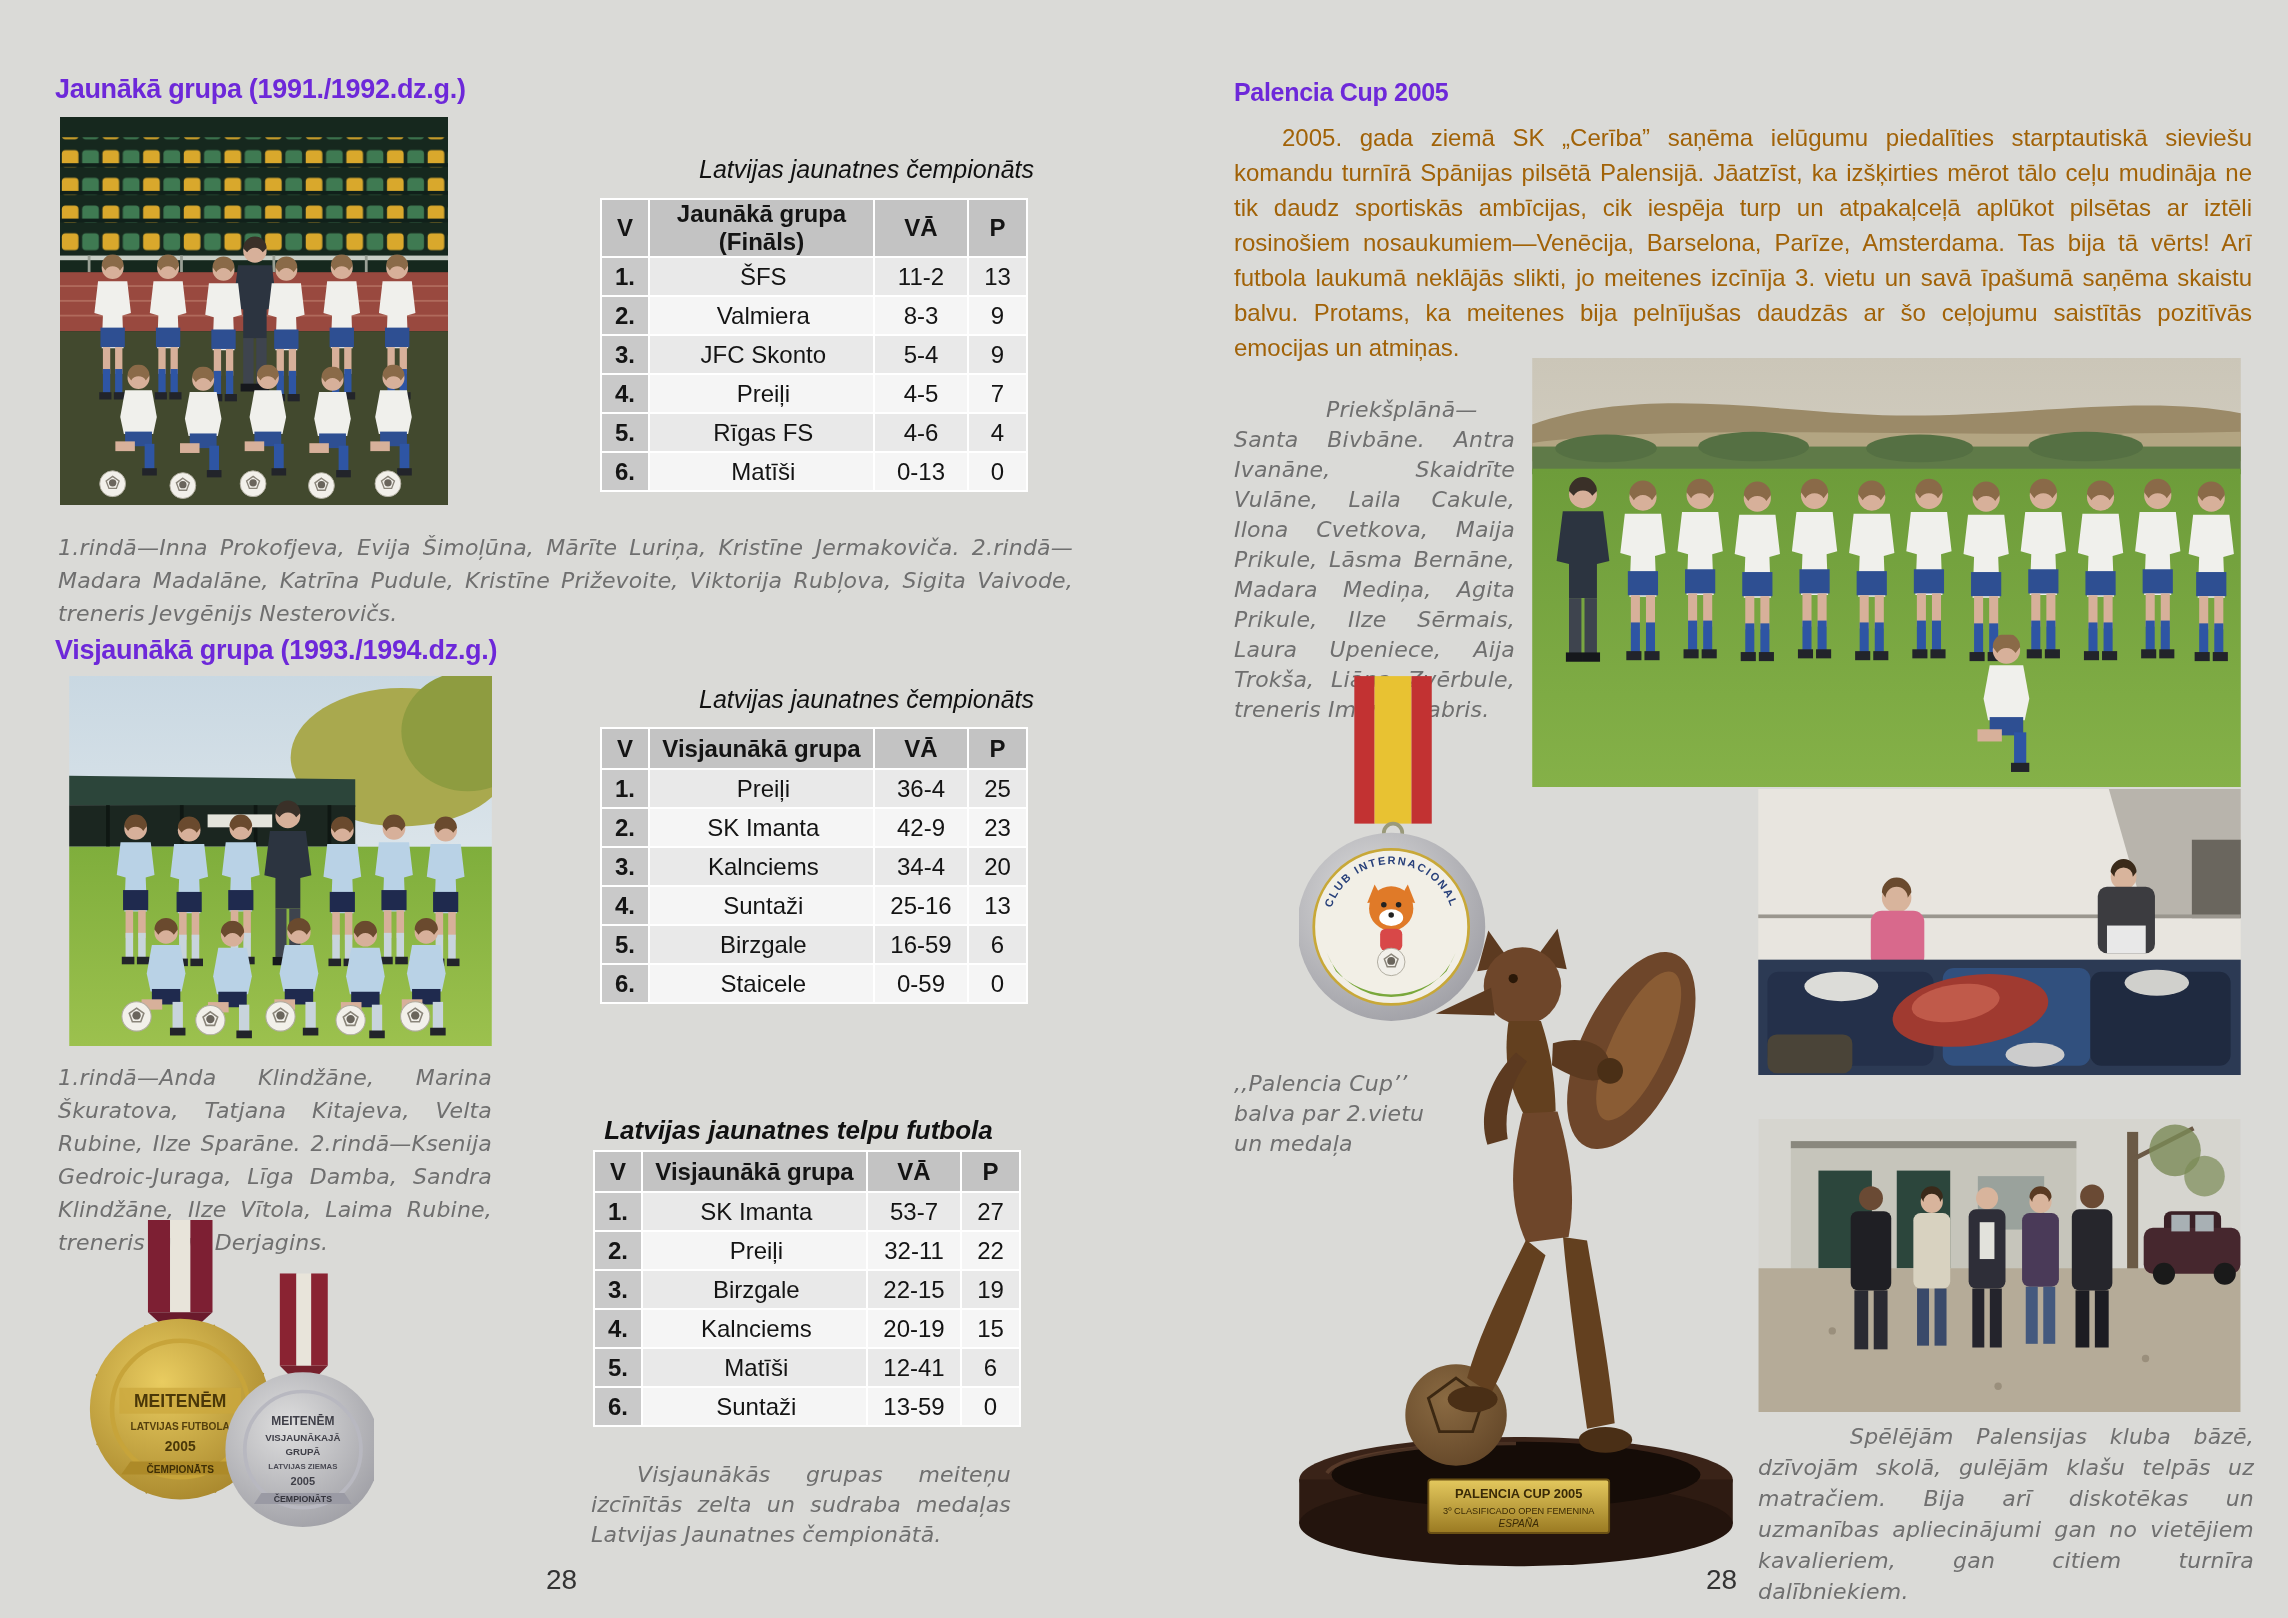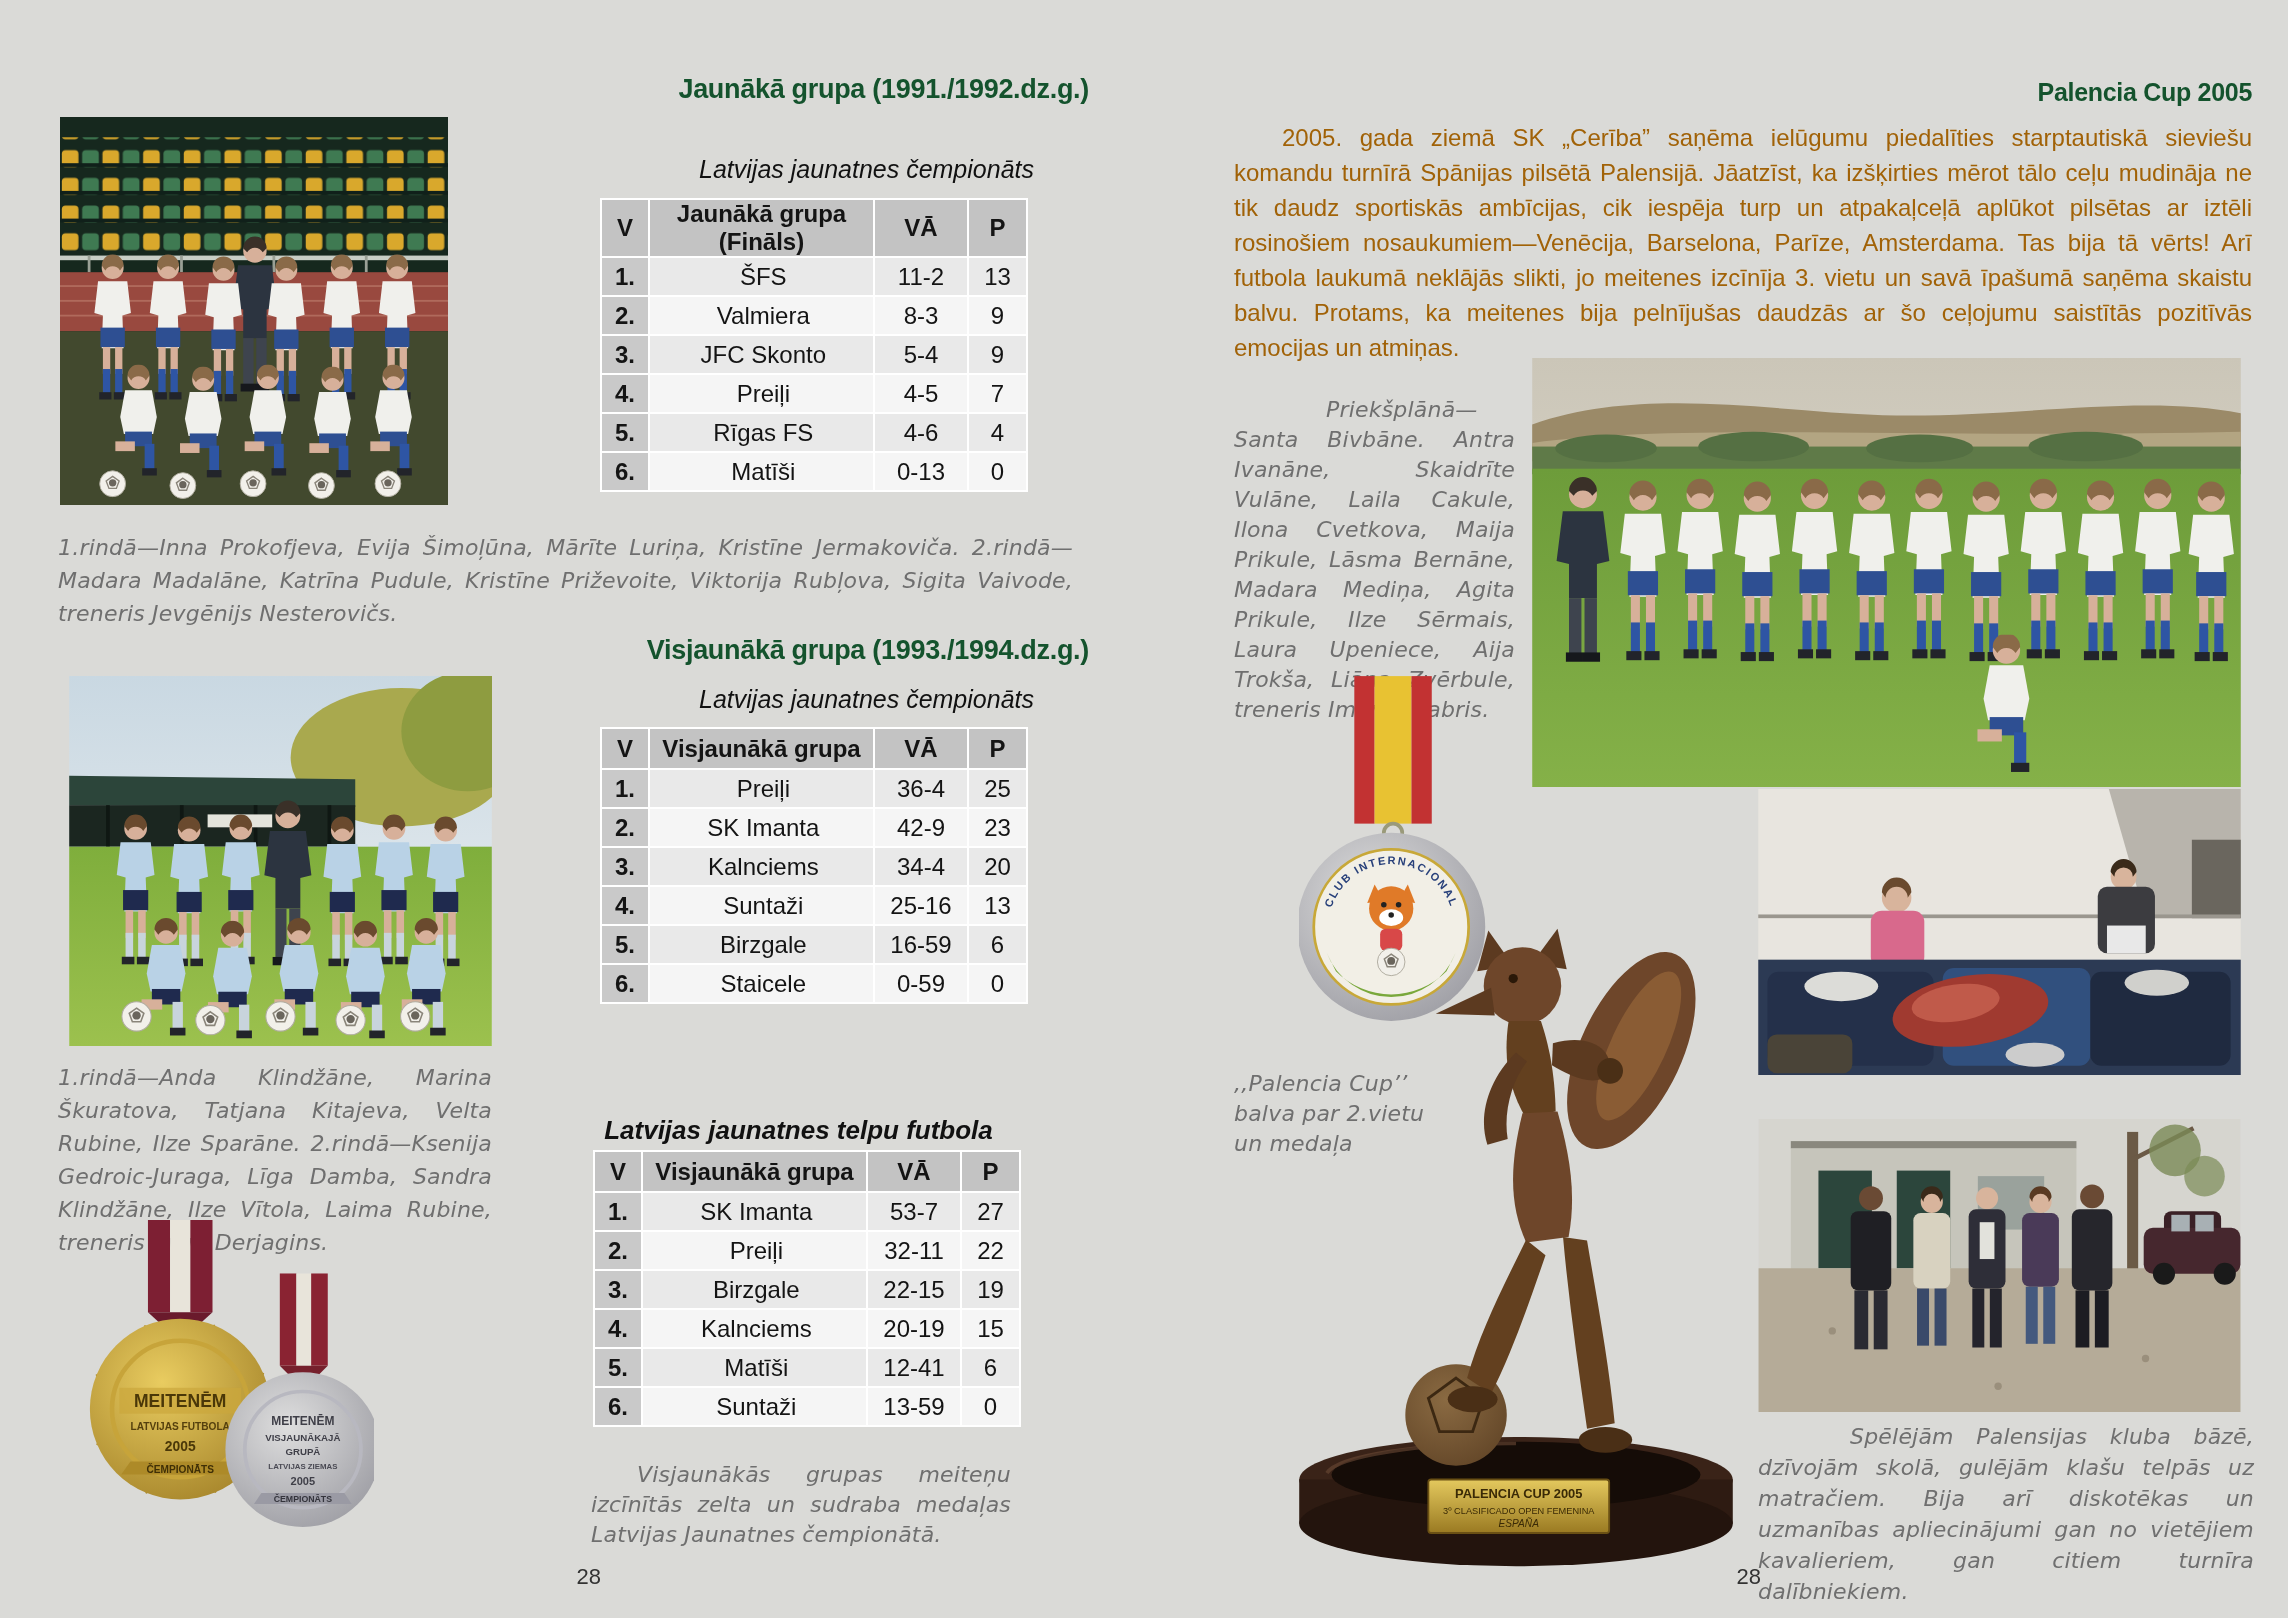--- a/index.html
+++ b/index.html
@@ -1,32 +1,32 @@
 <!DOCTYPE html>
 <html style="font-size:14.8px"><head>
 <meta charset="utf-8">
 <style>
   html,body{margin:0;padding:0;}
   #page{position:relative;width:2289px;height:1619px;background:#dadad7;overflow:hidden;
         font-family:"Liberation Sans",sans-serif;color:#141414;}
   .abs{position:absolute;}
-  .page-title{font-weight:bold;font-size:27px;text-align:right;letter-spacing:-0.3px;color:#14532d;}
+  .page-title{font-weight:bold;font-size:27px;text-align:left;letter-spacing:-0.3px;color:#6d28d9;}
   .tbl-sub{font-style:italic;font-size:25px;text-align:right;color:#111;}
   .tbl-sub-bold{font-style:italic;font-weight:bold;font-size:26px;text-align:center;color:#111;}
   .tbl{position:absolute;border-spacing:2.8px;background:#ffffff;font-size:24px;color:#141414;}
   .tbl th{background:#c3c3c3;font-weight:bold;height:39px;padding:0 7.4px;font-size:24px;}
   .tbl td{height:37px;padding:0 7.4px;text-align:center;}
   .tbl td:nth-child(2){text-align:center;padding-left:11px;}
   .tbl td:first-child{background:#c9c9c9;font-weight:bold;}
   .tbl tbody tr:nth-child(odd) td:not(:first-child){background:#e9e9e9;}
   .tbl tbody tr:nth-child(even) td:not(:first-child){background:#f5f5f5;}
   .hand{font-family:"DejaVu Sans",sans-serif;font-style:italic;color:#6f6f6f;letter-spacing:0.2px;}
   .just{text-align:justify;}
   .body-text{font-size:24px;line-height:35px;text-align:justify;text-indent:48px;color:#a16207;}
-  .pagenum{font-size:22px;color:#333;text-align:right;}
+  .pagenum{font-size:28px;color:#333;text-align:left;}
   svg{display:block;}
 </style>
 </head>
 <body>
 
 <svg width="0" height="0" style="position:absolute" aria-hidden="true">
   <defs>
     <symbol id="pw" viewBox="0 0 44 120">
       <circle cx="22" cy="11" r="9" fill="#d7b09a"></circle>
       <path d="M13 9 a9 9 0 0 1 18 0 l-3 4 a7 7 0 0 0 -12 0 z" fill="#8a6a48"></path>

